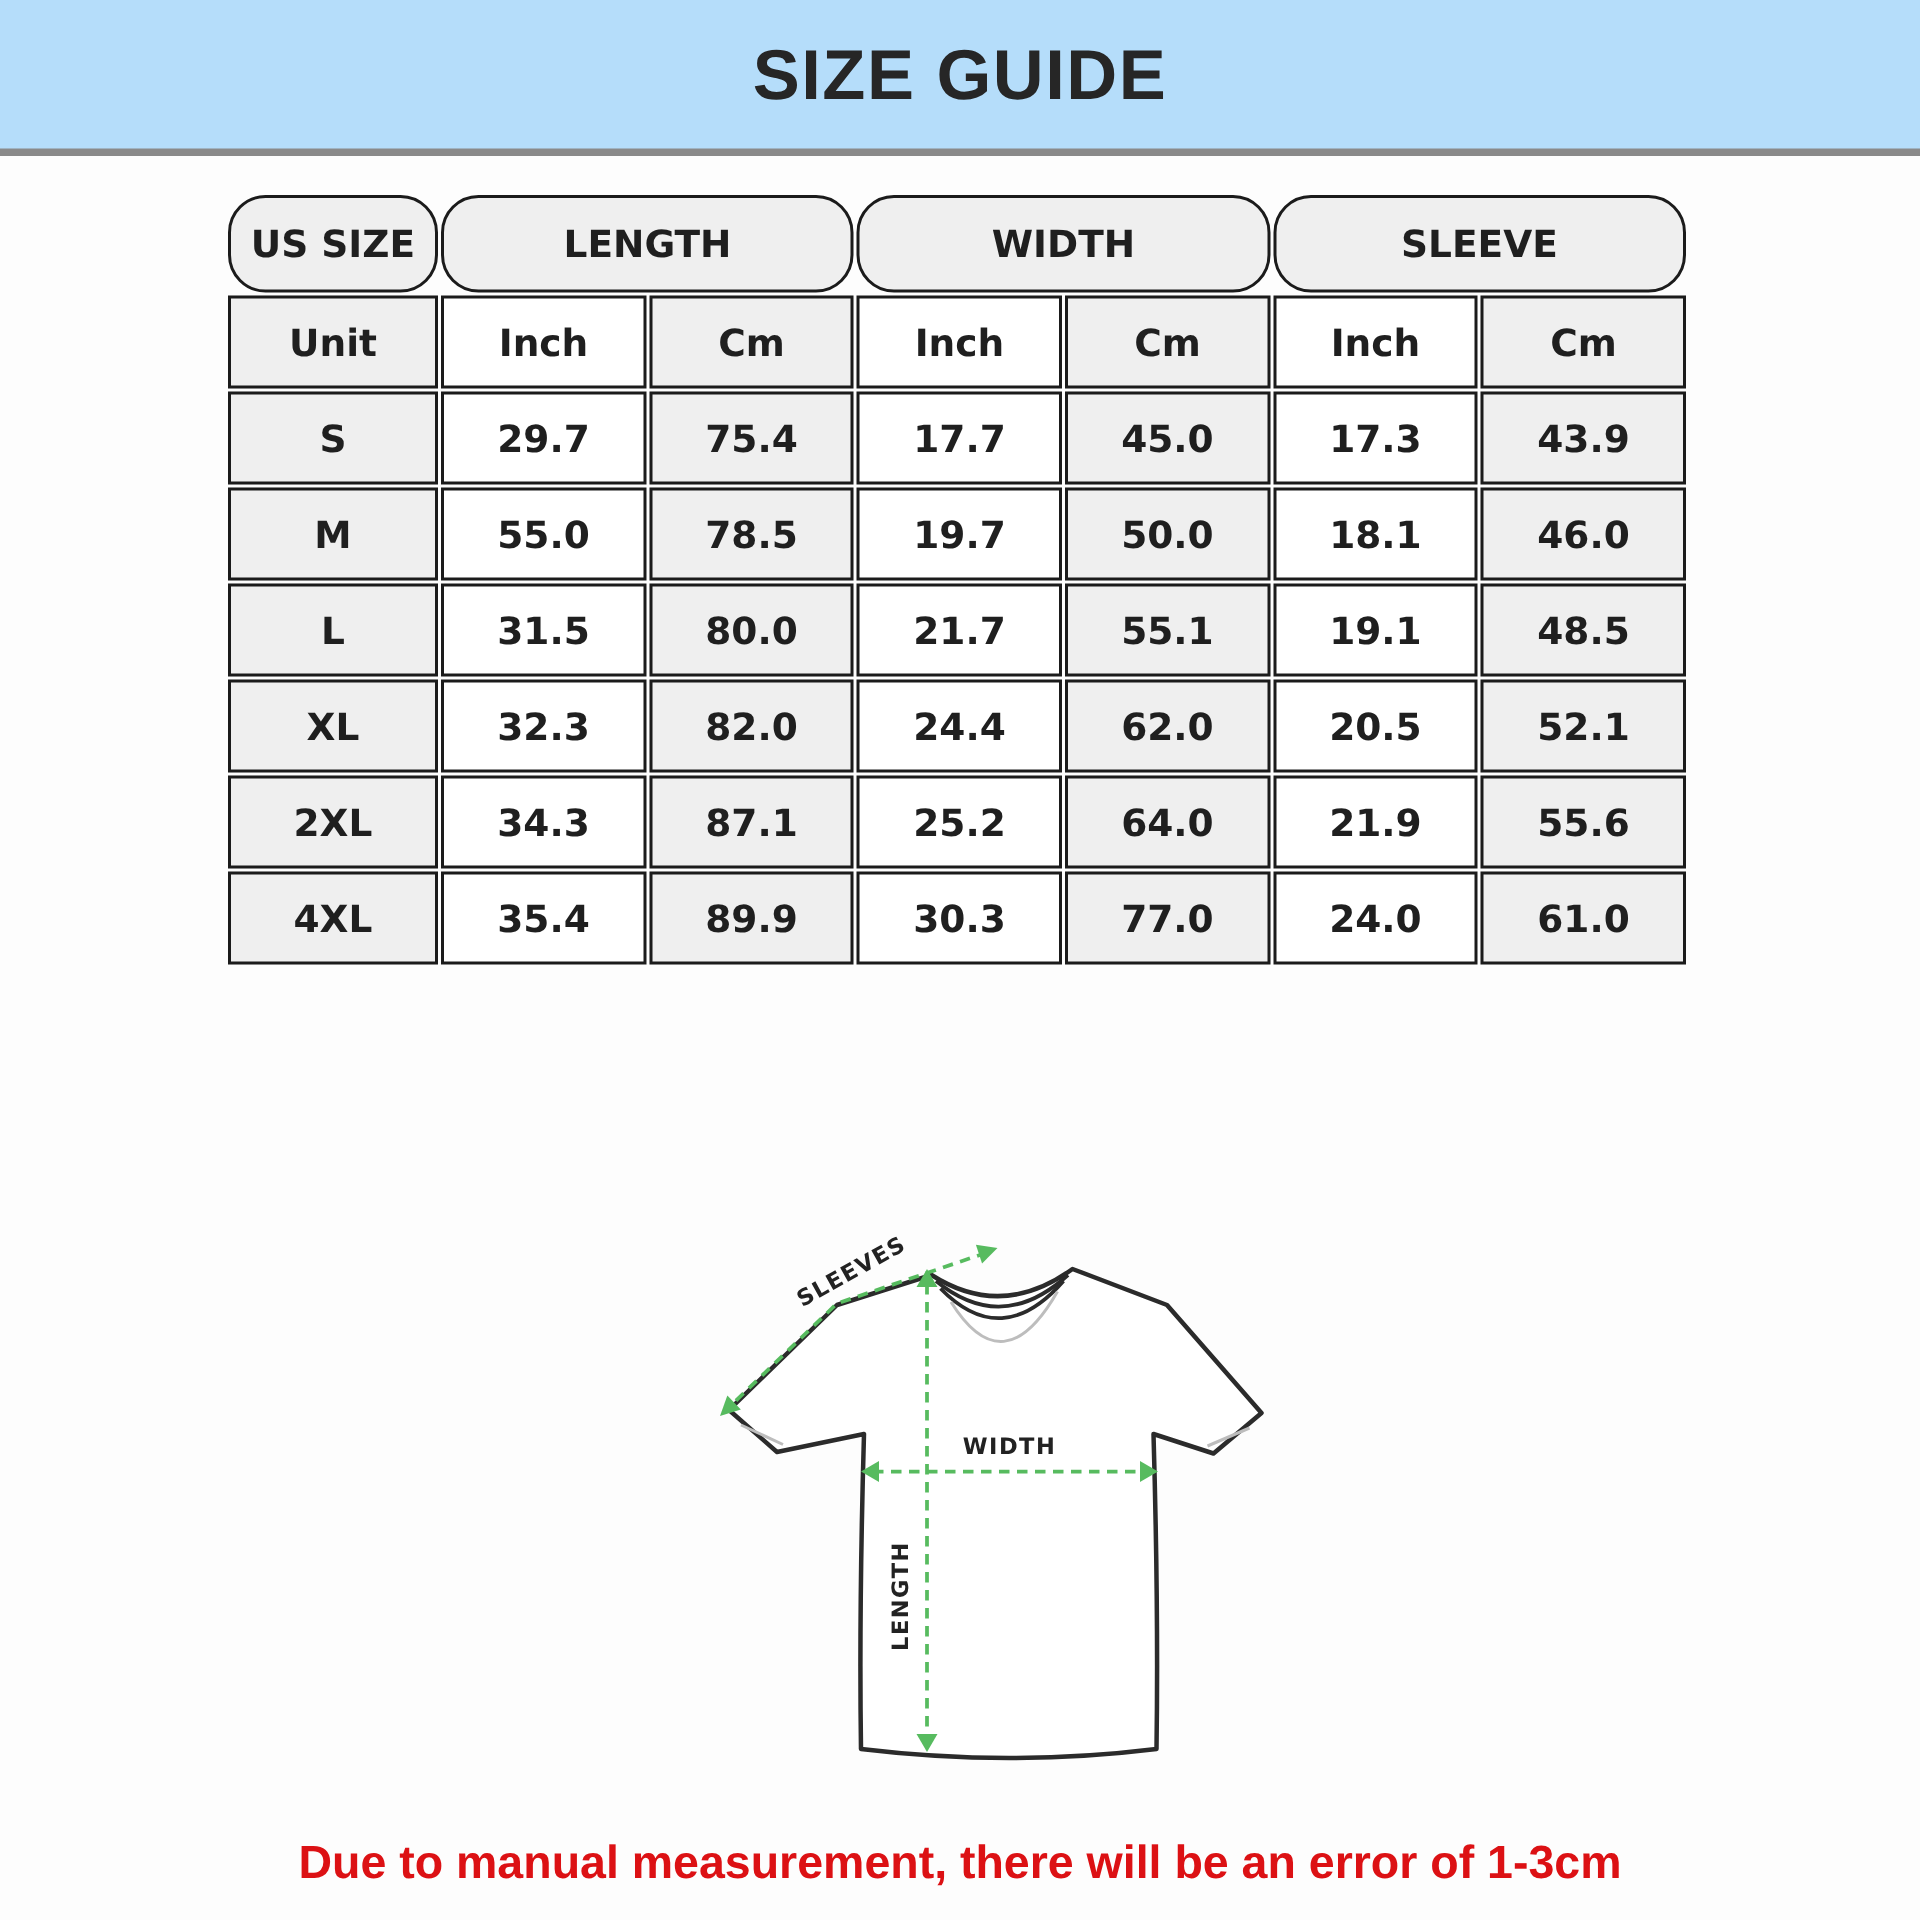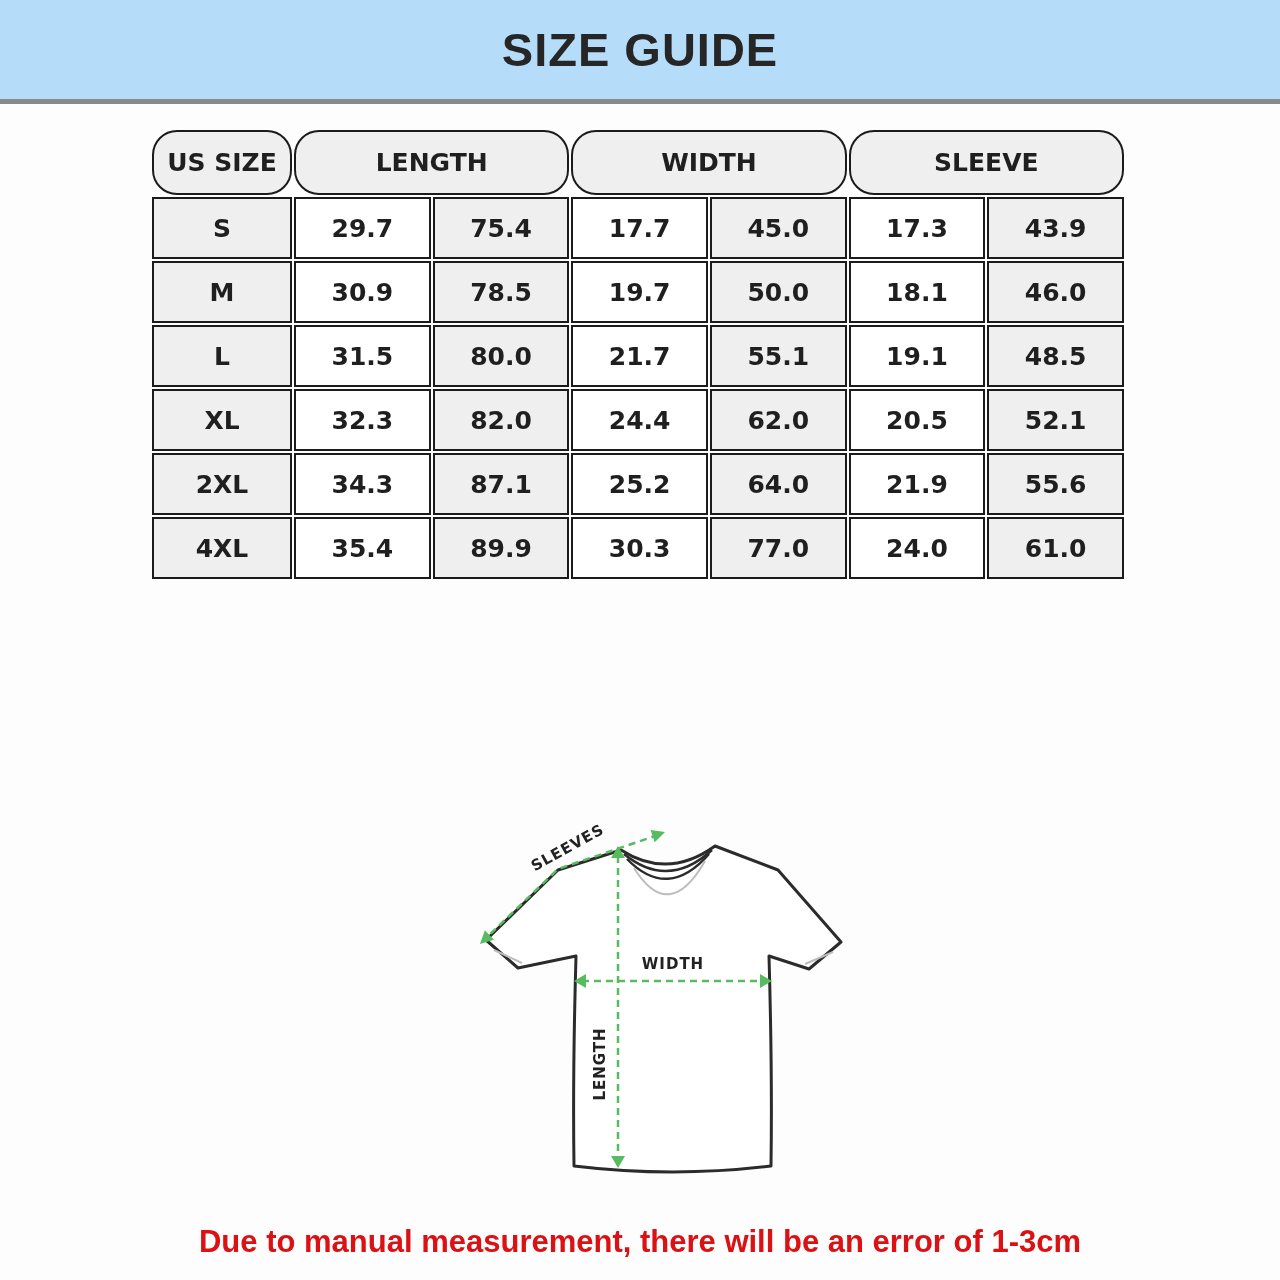--- a/index.html
+++ b/index.html
@@ -72,33 +72,42 @@
         <col>
         <col>
     </colgroup>
     <tbody>
       <tr class="group-row">
         <td class="g">US SIZE</td>
         <td class="g" colspan="2">LENGTH</td>
         <td class="g" colspan="2">WIDTH</td>
         <td class="g" colspan="2">SLEEVE</td>
       </tr>
+      <tr class="unit-row">
+        <td class="g">Unit</td>
+        <td class="w">Inch</td>
+        <td class="g">Cm</td>
+        <td class="w">Inch</td>
+        <td class="g">Cm</td>
+        <td class="w">Inch</td>
+        <td class="g">Cm</td>
+      </tr>
 
       <tr class="data-row">
         <td class="g">S</td>
         <td class="w">29.7</td>
         <td class="g">75.4</td>
         <td class="w">17.7</td>
         <td class="g">45.0</td>
         <td class="w">17.3</td>
         <td class="g">43.9</td>
       </tr>
       <tr class="data-row">
         <td class="g">M</td>
-        <td class="w">30.9</td>
+        <td class="w">55.0</td>
         <td class="g">78.5</td>
         <td class="w">19.7</td>
         <td class="g">50.0</td>
         <td class="w">18.1</td>
         <td class="g">46.0</td>
       </tr>
       <tr class="data-row">
         <td class="g">L</td>
         <td class="w">31.5</td>
         <td class="g">80.0</td>

